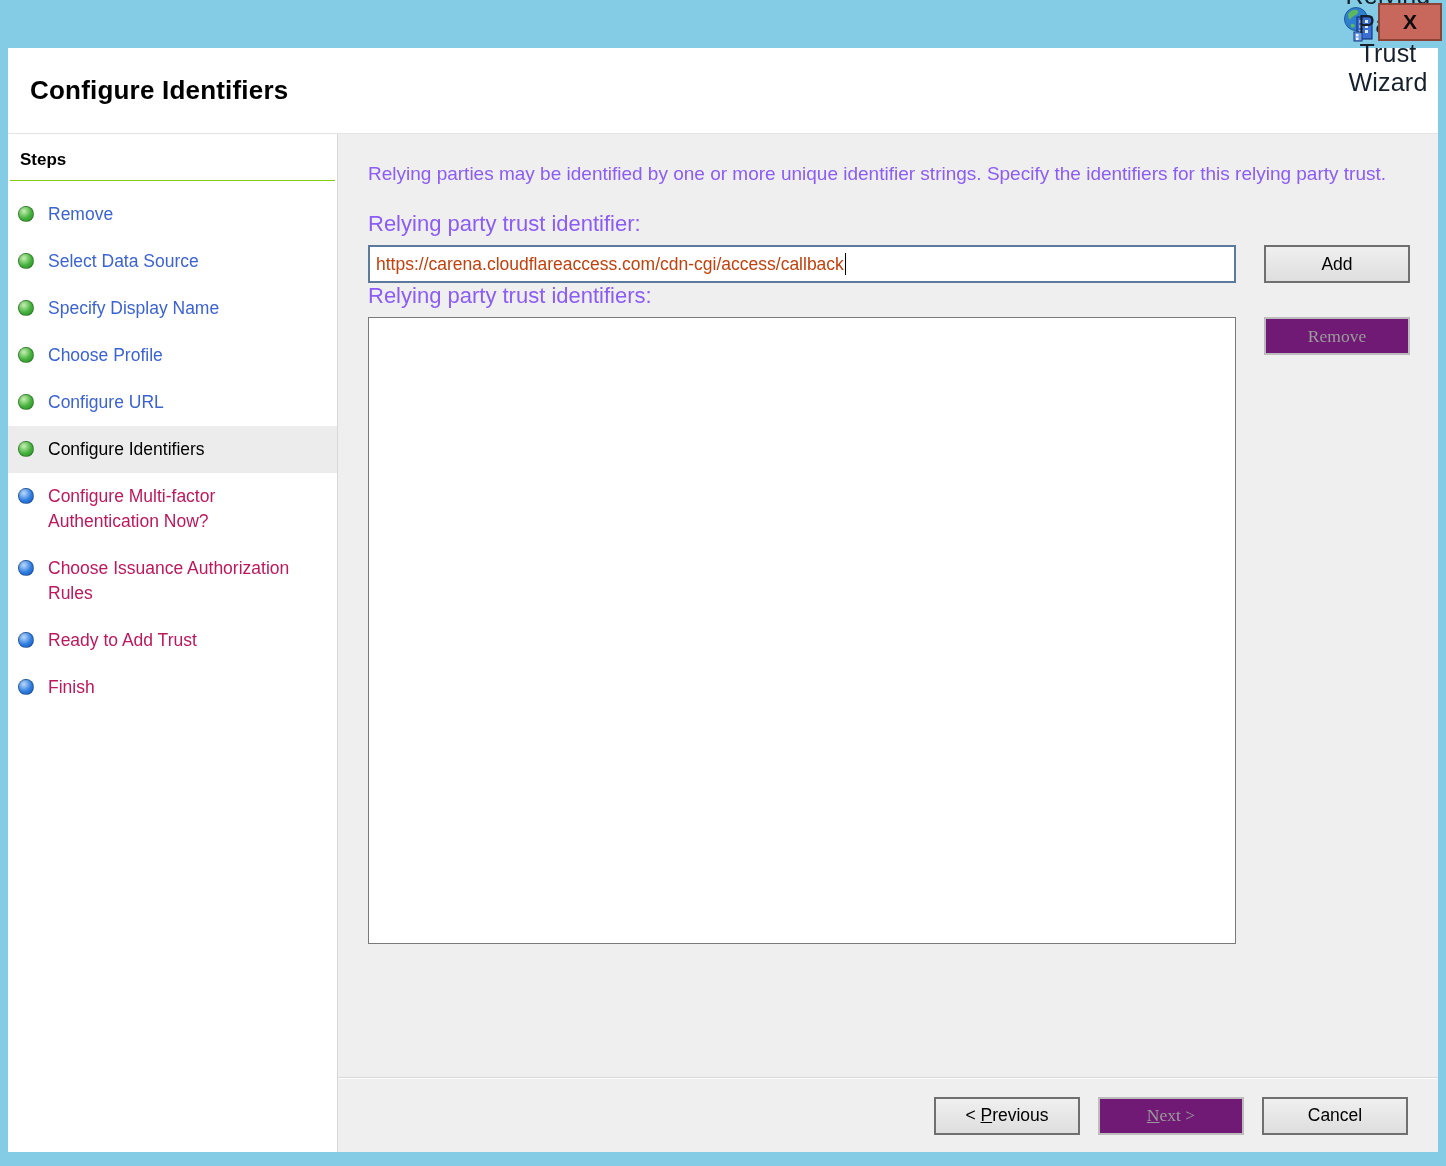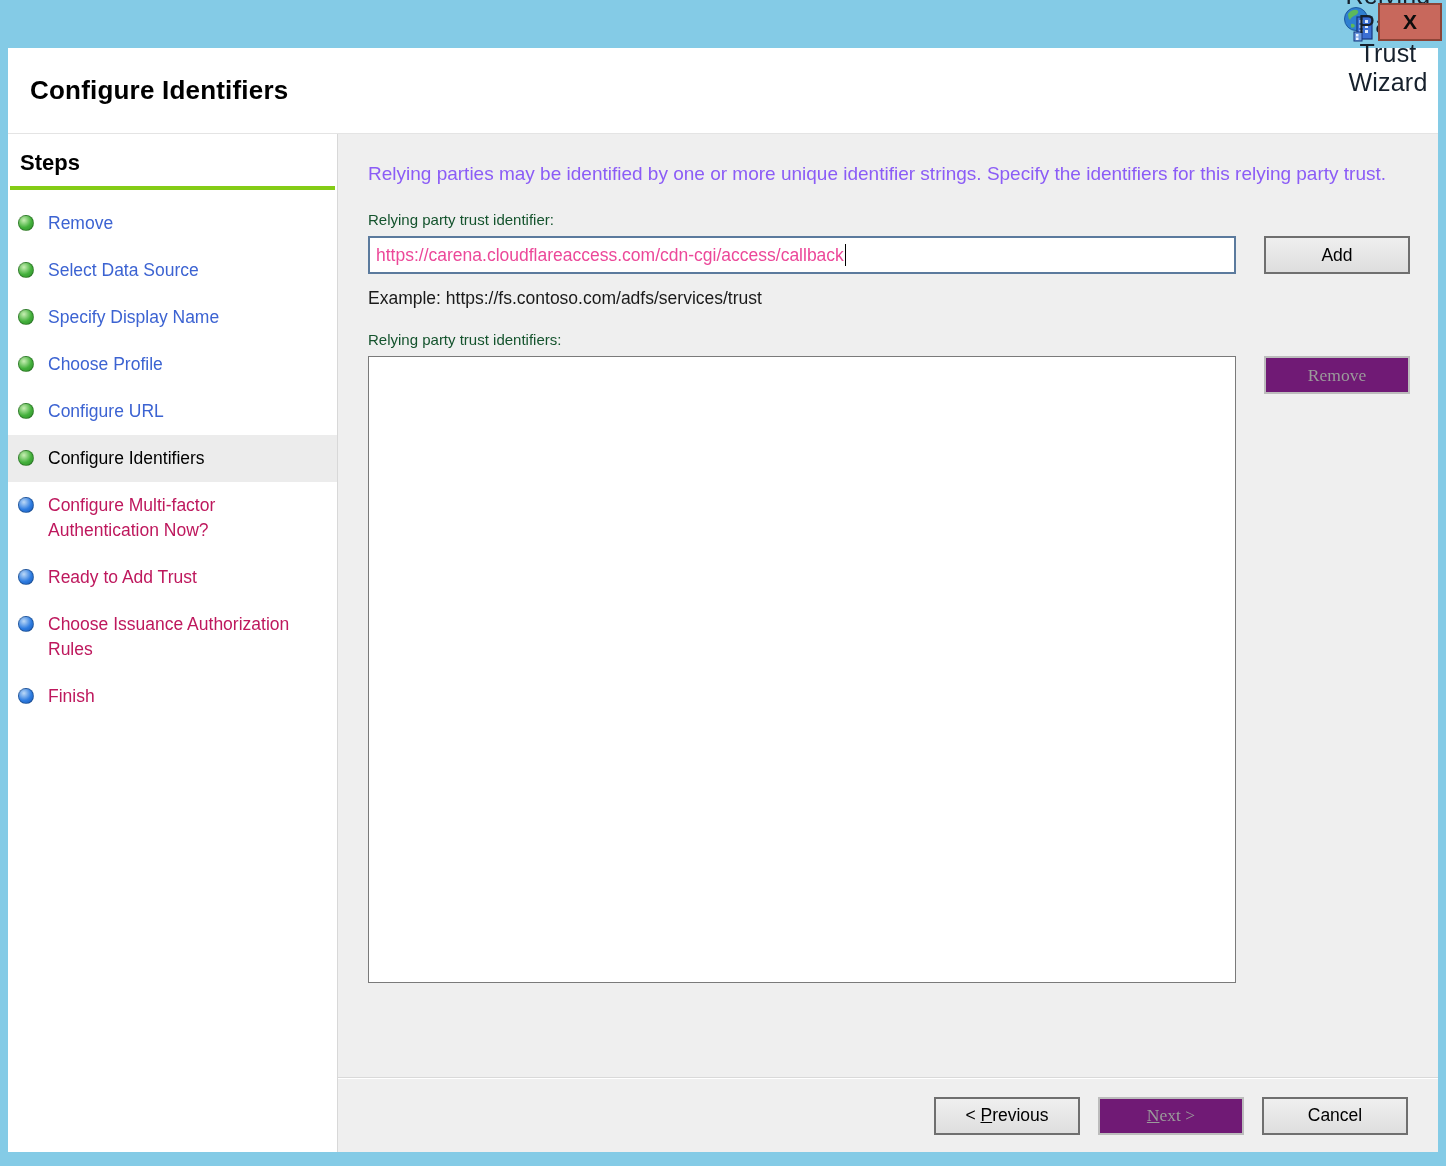--- a/index.html
+++ b/index.html
@@ -65,23 +65,23 @@
     font-size:26px; font-weight:bold; color:#000; letter-spacing:0.2px;
   }
   .body{ flex:1; display:flex; min-height:0; }
   
   .sidebar{
     flex:none; width:330px; background:#fff;
     border-right:1px solid #d8d8d8;
     padding-top:10px;
   }
   .steps-title{
-    font-size:22px; font-weight:bold; color:#000;
+    font-size:17px; font-weight:bold; color:#000;
     padding:6px 0 10px 10px;
-    border-bottom:4px solid #84cc16;
+    border-bottom:1px solid #84cc16;
     margin:0 2px 10px 2px;
   }
   .step{
     display:flex; align-items:flex-start;
     padding:11px 10px 11px 10px;
     font-size:17.5px; line-height:25px;
   }
   .step .bullet{
     flex:none; width:16px; height:16px; border-radius:50%;
     margin:4px 14px 0 0;
@@ -103,27 +103,27 @@
   
   .content{
     flex:1; display:flex; flex-direction:column;
     background:var(--content-bg); min-width:0;
   }
   .main{ flex:1; padding:26px 28px 0 30px; }
   .intro{
     font-size:19px; line-height:27px; color:#8b5cf6;
     margin-bottom:24px; max-width:1035px;
   }
-  .field-label{ font-size:15px; color:#14532d; margin-bottom:8px; }
+  .field-label{ font-size:22px; color:#8b5cf6; margin-bottom:8px; }
   .row{ display:flex; align-items:flex-start; }
   .text-input{
     width:868px; height:38px; flex:none;
     background:#fff;
     border:2px solid var(--input-border);
-    font-size:17.5px; color:#ec4899;
+    font-size:17.5px; color:#c2410c;
     padding:0 6px;
     display:flex; align-items:center;
     overflow:hidden; white-space:nowrap;
   }
   .caret{
     display:inline-block; width:1.5px; height:22px;
     background:#000; margin-left:1px; flex:none;
   }
   .btn{
     font-family:"Liberation Sans", sans-serif;
@@ -232,26 +232,26 @@
               <span class="step-label">Configure Identifiers</span>
             </div>
 
             <div class="step todo">
               <span class="bullet"></span>
               <span class="step-label">Configure Multi-factor Authentication Now?</span>
             </div>
 
             <div class="step todo">
               <span class="bullet"></span>
+              <span class="step-label">Choose Issuance Authorization Rules</span>
+            </div>
+
+            <div class="step todo">
+              <span class="bullet"></span>
               <span class="step-label">Ready to Add Trust</span>
-            </div>
-
-            <div class="step todo">
-              <span class="bullet"></span>
-              <span class="step-label">Choose Issuance Authorization Rules</span>
             </div>
 
             <div class="step todo">
               <span class="bullet"></span>
               <span class="step-label">Finish</span>
             </div>
           </nav>
       </div>
 
       <div class="content">
@@ -263,21 +263,20 @@
             <div class="text-input" role="textbox">
               <span>https://carena.cloudflareaccess.com/cdn-cgi/access/callback</span>
               <span class="caret"></span>
             </div>
             <span class="add-gap"></span>
             <button class="btn">
               <span>Add</span>
             </button>
           </div>
 
-          <div class="example">Example: https://fs.contoso.com/adfs/services/trust</div>
 
           <div class="field-label">Relying party trust identifiers:</div>
           <div class="row">
             <div class="listbox" role="listbox"></div>
             <span class="add-gap"></span>
             <button class="btn disabled" disabled="">
               <span>Remove</span>
             </button>
           </div>
         </div>

